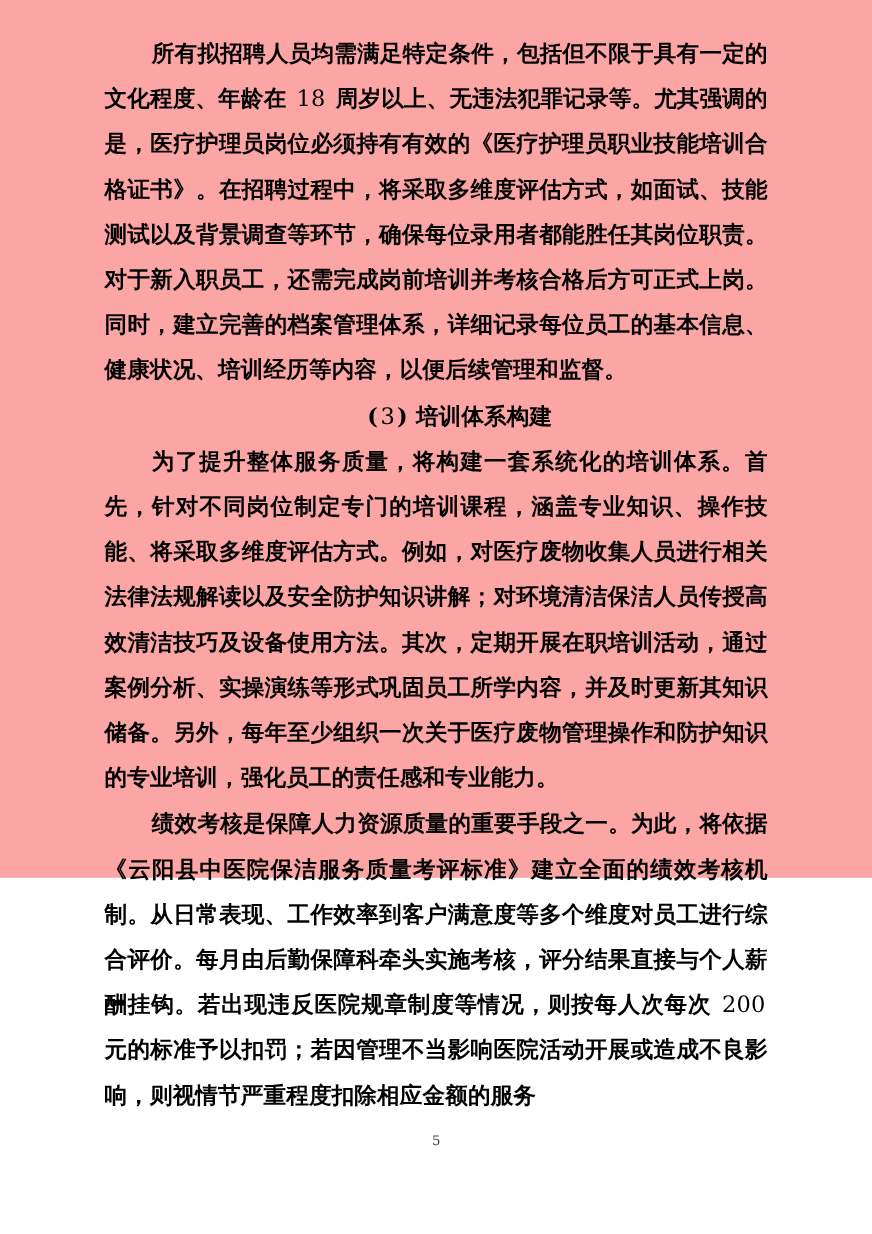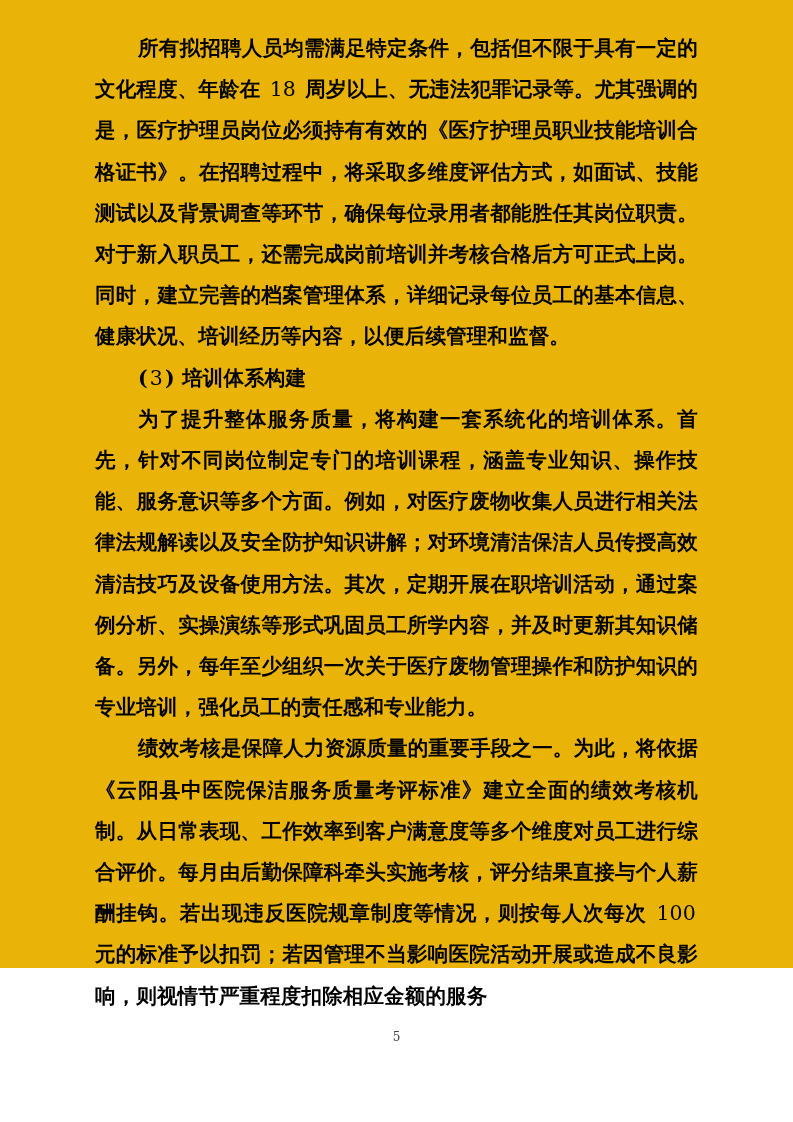--- a/index.html
+++ b/index.html
@@ -12,22 +12,22 @@
     height: 1122px;
     overflow: hidden;
     font-family: "DejaVu Serif", "Liberation Serif", serif;
     color: #000000;
     -webkit-font-smoothing: antialiased;
   }
 
   .page {
     position: relative;
     width: 793px;
-    height: 968px;
-    background: #eab308;
+    height: 798px;
+    background: #fca5a5;
     box-sizing: border-box;
   }
 
   .content {
     position: absolute;
     left: 95px;
     top: 28px;
     width: 603px;
   }
 
@@ -42,21 +42,21 @@
     letter-spacing: 0.15px;
     word-break: break-all;
     font-family: "DejaVu Serif", "Liberation Serif", serif;
     font-weight: 600;
   }
 
   
   .heading {
     font-size: 20.5px;
     line-height: 41.2px;
-    text-align: left;
+    text-align: center;
     text-indent: 43px;
     margin: 0;
     letter-spacing: 0.15px;
     font-family: "DejaVu Serif", "Liberation Serif", serif;
     font-weight: 600;
   }
 
   
   .num {
     font-family: "DejaVu Serif", "Liberation Serif", serif;
@@ -80,22 +80,22 @@
 <body>
 
 <div class="page">
 
   <div class="content">
 
     <p class="para">所有拟招聘人员均需满足特定条件，包括但不限于具有一定的文化程度、年龄在 <span class="num">18</span> 周岁以上、无违法犯罪记录等。尤其强调的是，医疗护理员岗位必须持有有效的《医疗护理员职业技能培训合格证书》。在招聘过程中，将采取多维度评估方式，如面试、技能测试以及背景调查等环节，确保每位录用者都能胜任其岗位职责。对于新入职员工，还需完成岗前培训并考核合格后方可正式上岗。同时，建立完善的档案管理体系，详细记录每位员工的基本信息、健康状况、培训经历等内容，以便后续管理和监督。</p>
 
     <p class="heading">(<span class="num">3</span>) 培训体系构建</p>
 
-    <p class="para">为了提升整体服务质量，将构建一套系统化的培训体系。首先，针对不同岗位制定专门的培训课程，涵盖专业知识、操作技能、服务意识等多个方面。例如，对医疗废物收集人员进行相关法律法规解读以及安全防护知识讲解；对环境清洁保洁人员传授高效清洁技巧及设备使用方法。其次，定期开展在职培训活动，通过案例分析、实操演练等形式巩固员工所学内容，并及时更新其知识储备。另外，每年至少组织一次关于医疗废物管理操作和防护知识的专业培训，强化员工的责任感和专业能力。</p>
+    <p class="para">为了提升整体服务质量，将构建一套系统化的培训体系。首先，针对不同岗位制定专门的培训课程，涵盖专业知识、操作技能、将采取多维度评估方式。例如，对医疗废物收集人员进行相关法律法规解读以及安全防护知识讲解；对环境清洁保洁人员传授高效清洁技巧及设备使用方法。其次，定期开展在职培训活动，通过案例分析、实操演练等形式巩固员工所学内容，并及时更新其知识储备。另外，每年至少组织一次关于医疗废物管理操作和防护知识的专业培训，强化员工的责任感和专业能力。</p>
 
 
-    <p class="para">绩效考核是保障人力资源质量的重要手段之一。为此，将依据《云阳县中医院保洁服务质量考评标准》建立全面的绩效考核机制。从日常表现、工作效率到客户满意度等多个维度对员工进行综合评价。每月由后勤保障科牵头实施考核，评分结果直接与个人薪酬挂钩。若出现违反医院规章制度等情况，则按每人次每次 <span class="num">100</span> 元的标准予以扣罚；若因管理不当影响医院活动开展或造成不良影响，则视情节严重程度扣除相应金额的服务</p>
+    <p class="para">绩效考核是保障人力资源质量的重要手段之一。为此，将依据《云阳县中医院保洁服务质量考评标准》建立全面的绩效考核机制。从日常表现、工作效率到客户满意度等多个维度对员工进行综合评价。每月由后勤保障科牵头实施考核，评分结果直接与个人薪酬挂钩。若出现违反医院规章制度等情况，则按每人次每次 <span class="num">200</span> 元的标准予以扣罚；若因管理不当影响医院活动开展或造成不良影响，则视情节严重程度扣除相应金额的服务</p>
 
   </div>
 
   <div class="page-number">5</div>
 
 </div>
 
 </body></html>

